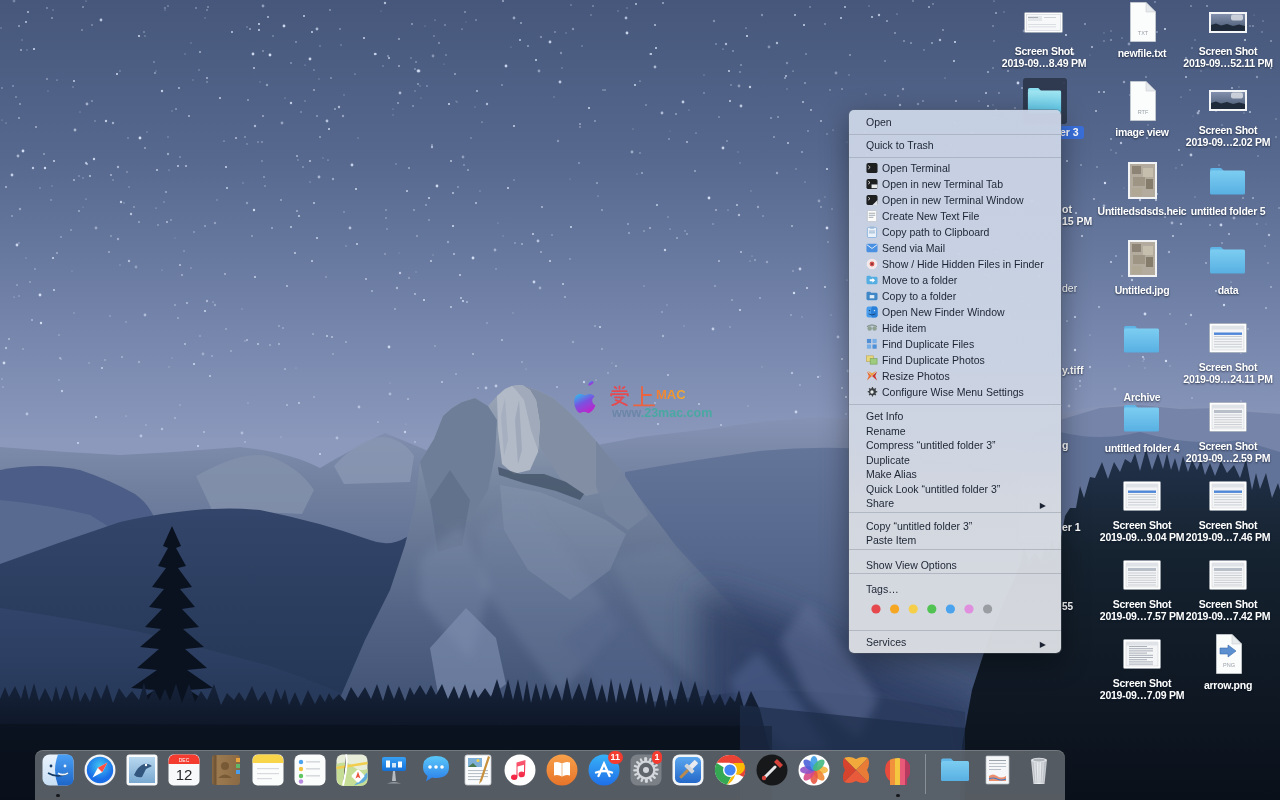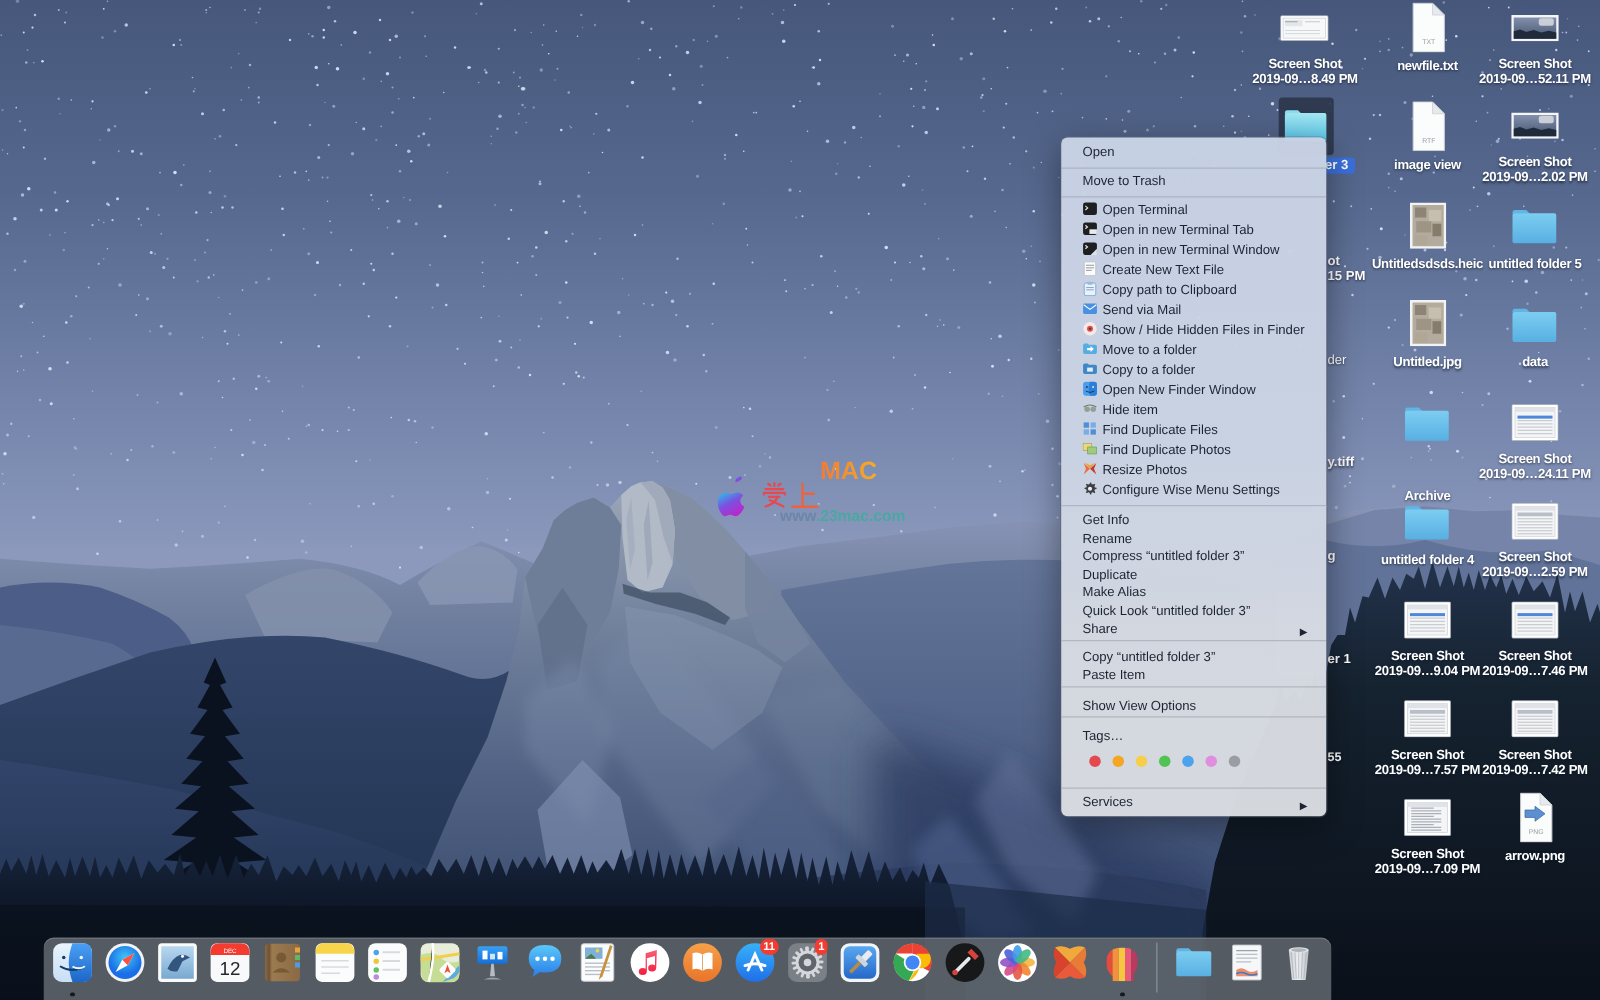--- a/index.html
+++ b/index.html
@@ -1090,22 +1090,22 @@
  <path d="M6,12.4 H14.6"></path>
  <path d="M13.2,12.6 C11.8,15.8 7.8,18.8 3.4,20.2"></path>
  <path d="M6.8,15.2 C10.2,16.4 14.4,18.6 17.8,20.2"></path>
 </g>
 <g stroke="#ec6340" stroke-width="1.9" fill="none" stroke-linecap="round">
  <path d="M33,2 V20"></path>
       <path d="M33.5,10 H42"></path>
       <path d="M25,20.4 H45"></path>
 </g>
 </svg>
-<div style="position:absolute;left:656px;top:366px;font-size:20px;font-weight:bold;letter-spacing:0px;background:linear-gradient(90deg,#f07b36,#f5ad28);-webkit-background-clip:text;background-clip:text;color:transparent;text-align:right;">MAC</div>
-<div style="position:absolute;left:612px;top:406px;font-size:12.5px;font-weight:bold;margin-left:12px;"><span style="color:#6b86a8;">www</span><span style="color:#4aa8a2;">.23mac.com</span></div>
+<div style="position:absolute;left:656px;top:387px;font-size:13px;font-weight:bold;letter-spacing:0px;background:linear-gradient(90deg,#f07b36,#f5ad28);-webkit-background-clip:text;background-clip:text;color:transparent;text-align:right;">MAC</div>
+<div style="position:absolute;left:612px;top:406px;font-size:12.5px;font-weight:bold;"><span style="color:#6b86a8;">www</span><span style="color:#4aa8a2;">.23mac.com</span></div>
 
 <div style="position:absolute;left:1024px;top:12px;"><svg width="39" height="21" viewBox="0 0 39 21">
 <rect x="0.5" y="0.5" width="38" height="20" rx="1" fill="#ffffff" stroke="#9aa2ac" stroke-width="0.6"></rect>
 <rect x="2.5" y="2.5" width="34" height="16" fill="#f7f8f9" stroke="#c4c9cf" stroke-width="0.5"></rect>
 <rect x="4" y="4" width="14" height="5" fill="#e4e7ea"></rect>
 <rect x="4" y="5" width="10" height="0.8" fill="#9aa2ac"></rect>
 <rect x="20" y="5" width="12" height="0.8" fill="#c4c9cf"></rect>
 <rect x="4" y="12" width="28" height="0.8" fill="#d4d8dc"></rect>
 <rect x="4" y="14.5" width="28" height="0.8" fill="#d4d8dc"></rect>
     </svg></div>
@@ -1323,21 +1323,21 @@
 <div style="position:absolute;left:1212px;top:634px;"><svg width="32" height="40" viewBox="0 0 32 40">
 <path d="M4.5,0.5 H20 L29.5,10 V39.5 H4.5 Z" fill="#fbfcfc" stroke="#c9ced3" stroke-width="0.8"></path>
 <path d="M20,0.5 V10 H29.5 Z" fill="#e7eaec" stroke="#c9ced3" stroke-width="0.6"></path>
 <path d="M8,14 h8 v-3 l8,6 -8,6 v-3 h-8 Z" fill="#5b8fd0" stroke="#3c6ca8" stroke-width="0.6"></path>
       <text x="17" y="33" font-size="5.5" fill="#9aa1a8" text-anchor="middle" font-family="Liberation Sans">PNG</text>
     </svg></div>
 <div style="position:absolute;left:1153px;top:679.7px;width:150px;text-align:center;font-size:10.5px;font-weight:bold;color:#fff;line-height:11.7px;letter-spacing:-0.25px;text-shadow:0 1px 2px rgba(10,20,35,0.7);">arrow.png</div>
 <div style="position:absolute;left:849px;top:110px;width:212px;height:543px;background:linear-gradient(180deg,rgba(201,211,229,0.97) 0%,rgba(203,212,228,0.97) 45%,rgba(209,215,227,0.97) 62%,rgba(215,219,226,0.97) 75%,rgba(218,221,226,0.97) 100%);border-radius:5px;box-shadow:0 8px 28px rgba(0,0,0,0.4),0 0 0 1px rgba(110,118,130,0.4);font-size:10.5px;color:#1c2433;overflow:hidden;">
     <div style="position:absolute;left:17px;top:4px;height:16px;line-height:16px;width:190px;white-space:nowrap;">Open</div>
     <div style="position:absolute;left:0;top:23.5px;width:212px;height:1px;background:rgba(150,158,170,0.55);"></div>
-    <div style="position:absolute;left:17px;top:26.5px;height:16px;line-height:16px;width:190px;white-space:nowrap;">Move to Trash</div>
+    <div style="position:absolute;left:17px;top:26.5px;height:16px;line-height:16px;width:190px;white-space:nowrap;">Quick to Trash</div>
     <div style="position:absolute;left:0;top:46.5px;width:212px;height:1px;background:rgba(150,158,170,0.55);"></div>
     <div style="position:absolute;left:17px;top:50px;height:16px;line-height:16px;width:190px;white-space:nowrap;"><svg width="12" height="12" viewBox="0 0 13 13" style="vertical-align:-2px;margin-right:4px;">
         <rect x="0.5" y="1" width="12" height="11" rx="2" fill="#1d1f21"></rect>
         <path d="M2.5,4 l2,1.8 -2,1.8" stroke="#e8e8e8" stroke-width="1" fill="none"></path>
       </svg>Open Terminal</div>
     <div style="position:absolute;left:17px;top:66px;height:16px;line-height:16px;width:190px;white-space:nowrap;"><svg width="12" height="12" viewBox="0 0 13 13" style="vertical-align:-2px;margin-right:4px;">
         <rect x="0.5" y="1" width="12" height="11" rx="2" fill="#1d1f21"></rect>
         <rect x="6" y="7" width="6.5" height="4" fill="#e8eaec"></rect>
         <path d="M2.5,3.5 l1.8,1.5 -1.8,1.5" stroke="#e8e8e8" stroke-width="1" fill="none"></path>
       </svg>Open in new Terminal Tab</div>

